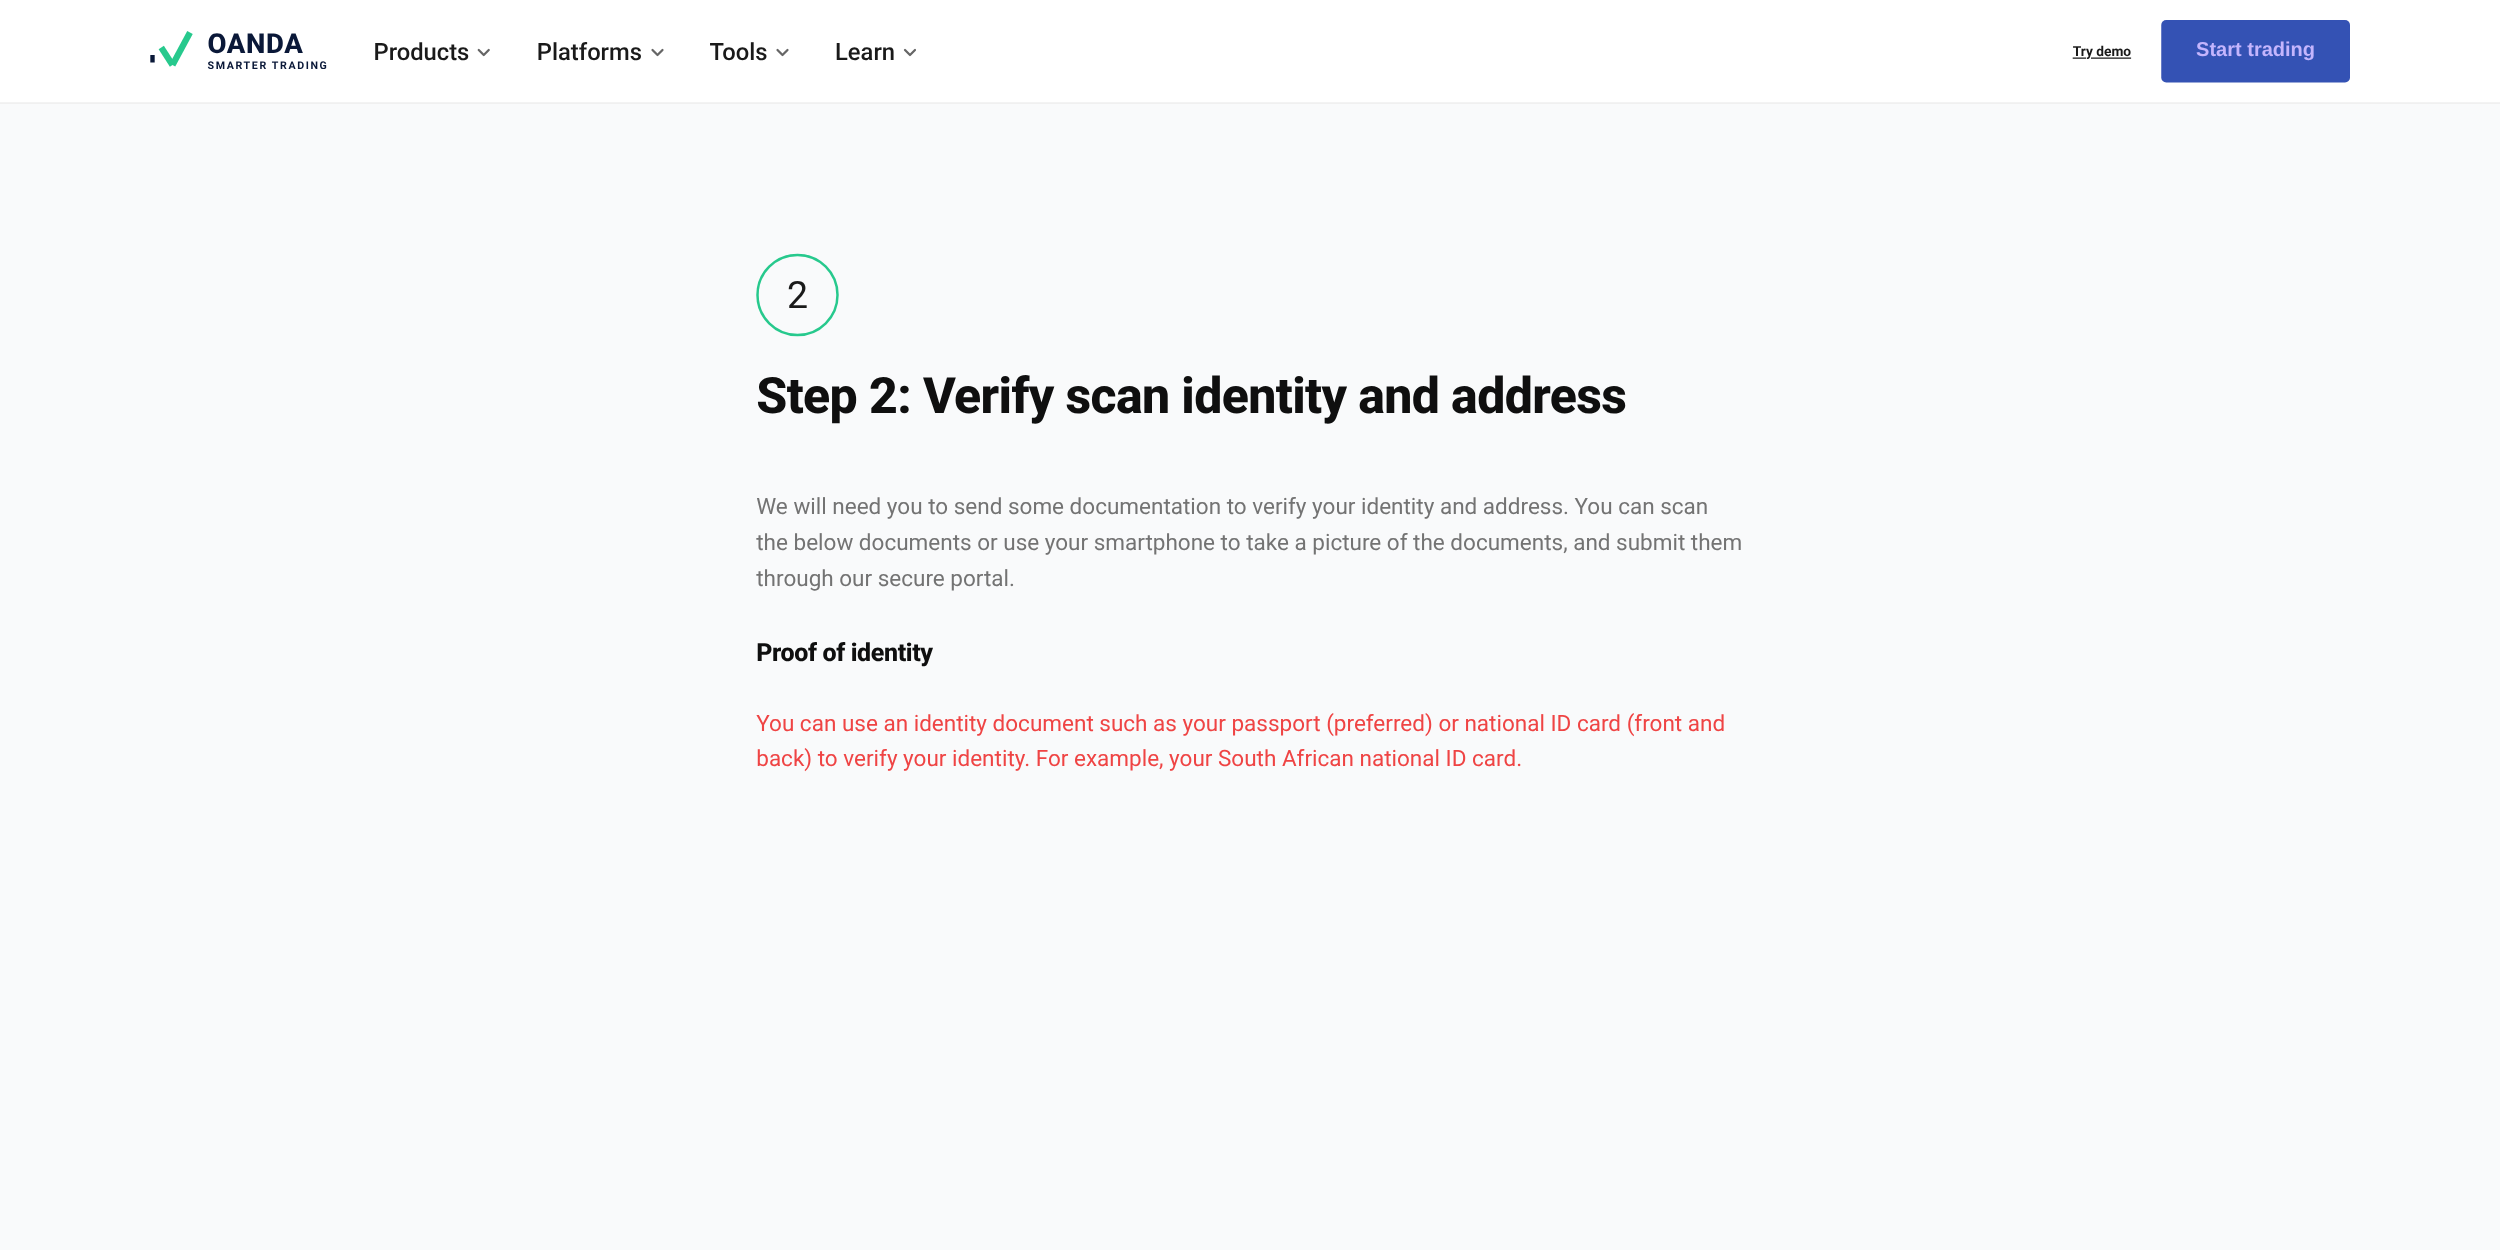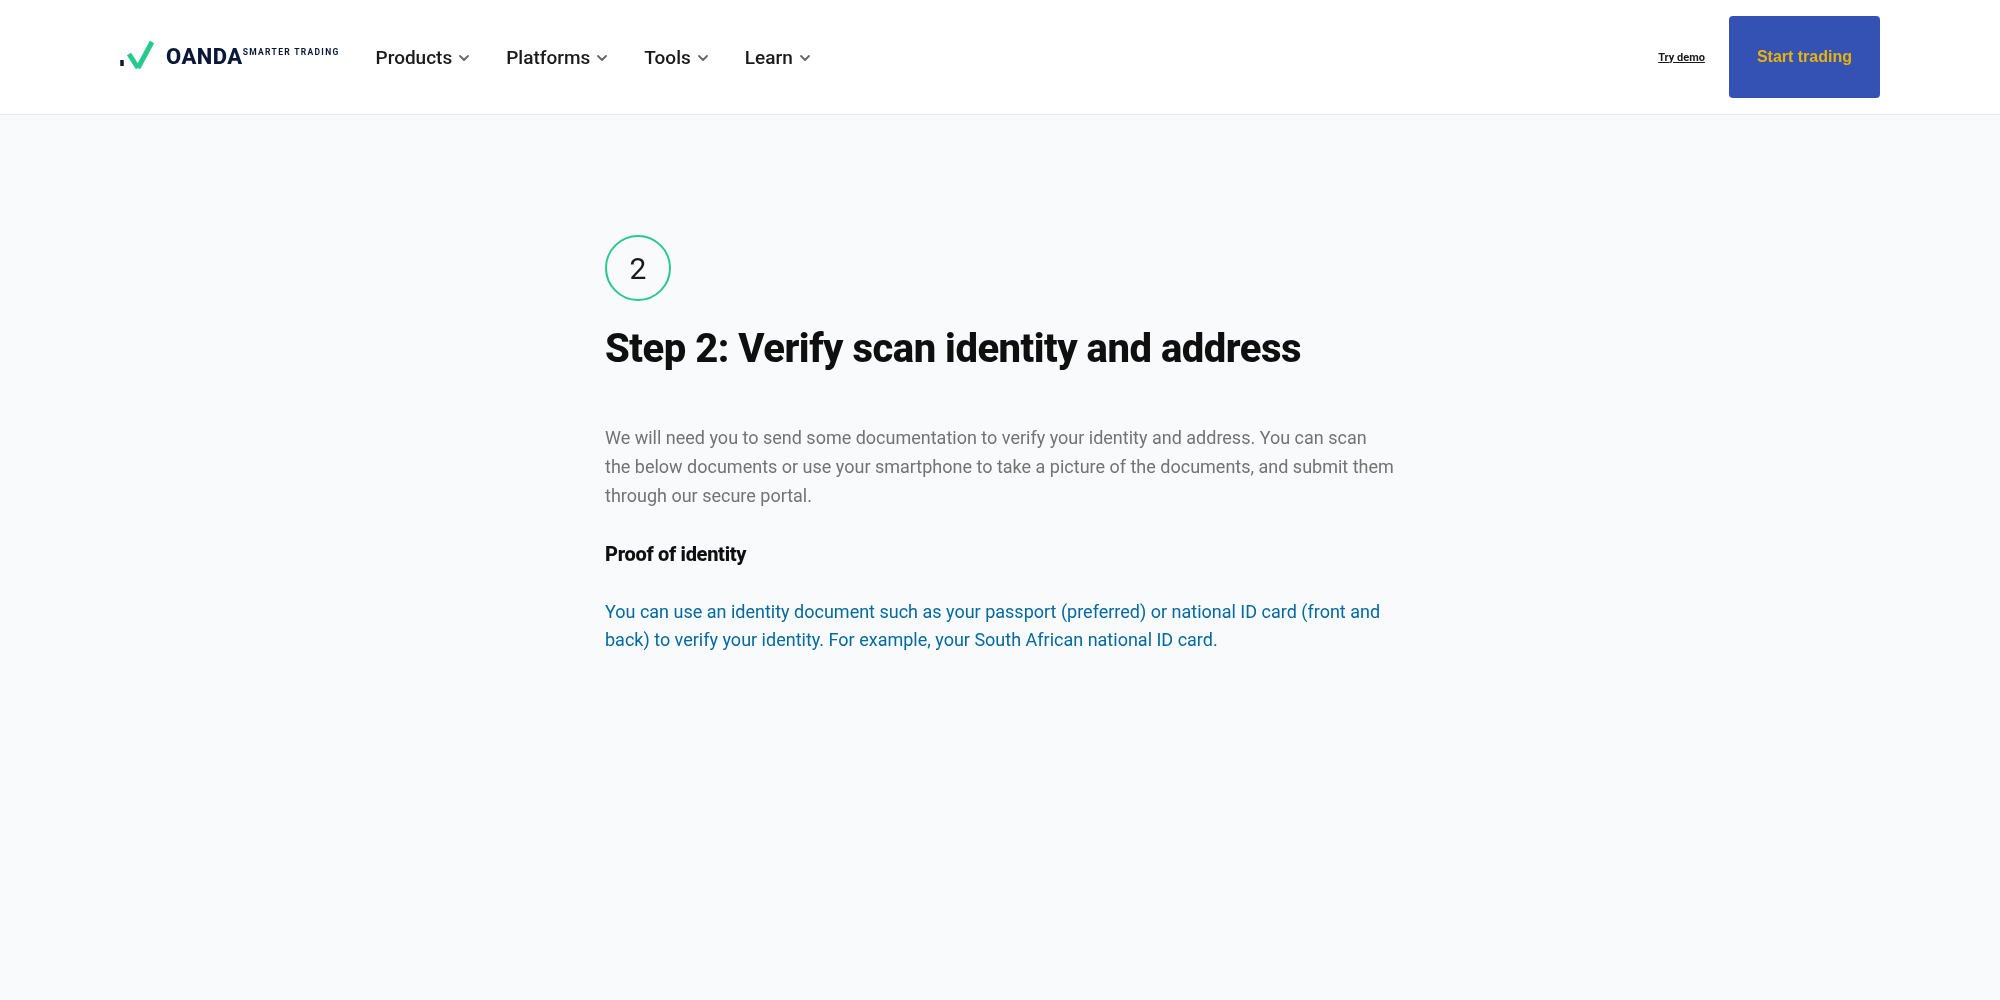--- a/index.html
+++ b/index.html
@@ -22,21 +22,21 @@
       display: flex;
       align-items: center;
       margin-right: 36px;
     }
     .logo-mark {
       display: inline-block;
       margin-right: 8px;
     }
     .logo-text {
       display: flex;
-      flex-direction: row;
+      flex-direction: column;
       line-height: 1;
     }
     .logo-name {
       font-size: 22px;
       font-weight: 800;
       color: #0a1838;
       letter-spacing: 0.5px;
     }
     .logo-tagline {
       font-size: 8.5px;
@@ -70,24 +70,24 @@
     }
     .try-demo {
       font-size: 11px;
       font-weight: 700;
       color: #1a1a1a;
       text-decoration: underline;
       cursor: pointer;
     }
     .start-trading-btn {
       background: #3452b4;
-      color: #eab308;
+      color: #c4b5fd;
       font-size: 16px;
       font-weight: 700;
-      padding: 32px 28px;
+      padding: 16px 28px;
       border: none;
       border-radius: 4px;
       cursor: pointer;
     }
     .content {
       background: #f9fafb;
       min-height: calc(100vh - 68px);
       padding-top: 120px;
     }
     .content-inner {
@@ -124,21 +124,21 @@
       font-size: 20px;
       font-weight: 800;
       color: #0f0f0f;
       margin-top: 32px;
       margin-bottom: 32px;
       letter-spacing: -0.3px;
     }
     .body-text-tight {
       font-size: 18px;
       line-height: 1.55;
-      color: #0369a1;
+      color: #ef4444;
       margin-bottom: 18px;
     }
   </style>
 </head>
 <body>
 
 <header class="header">
   <div class="logo-container">
     <span class="logo-mark">
       <svg width="38" height="30" viewBox="0 0 38 30">

